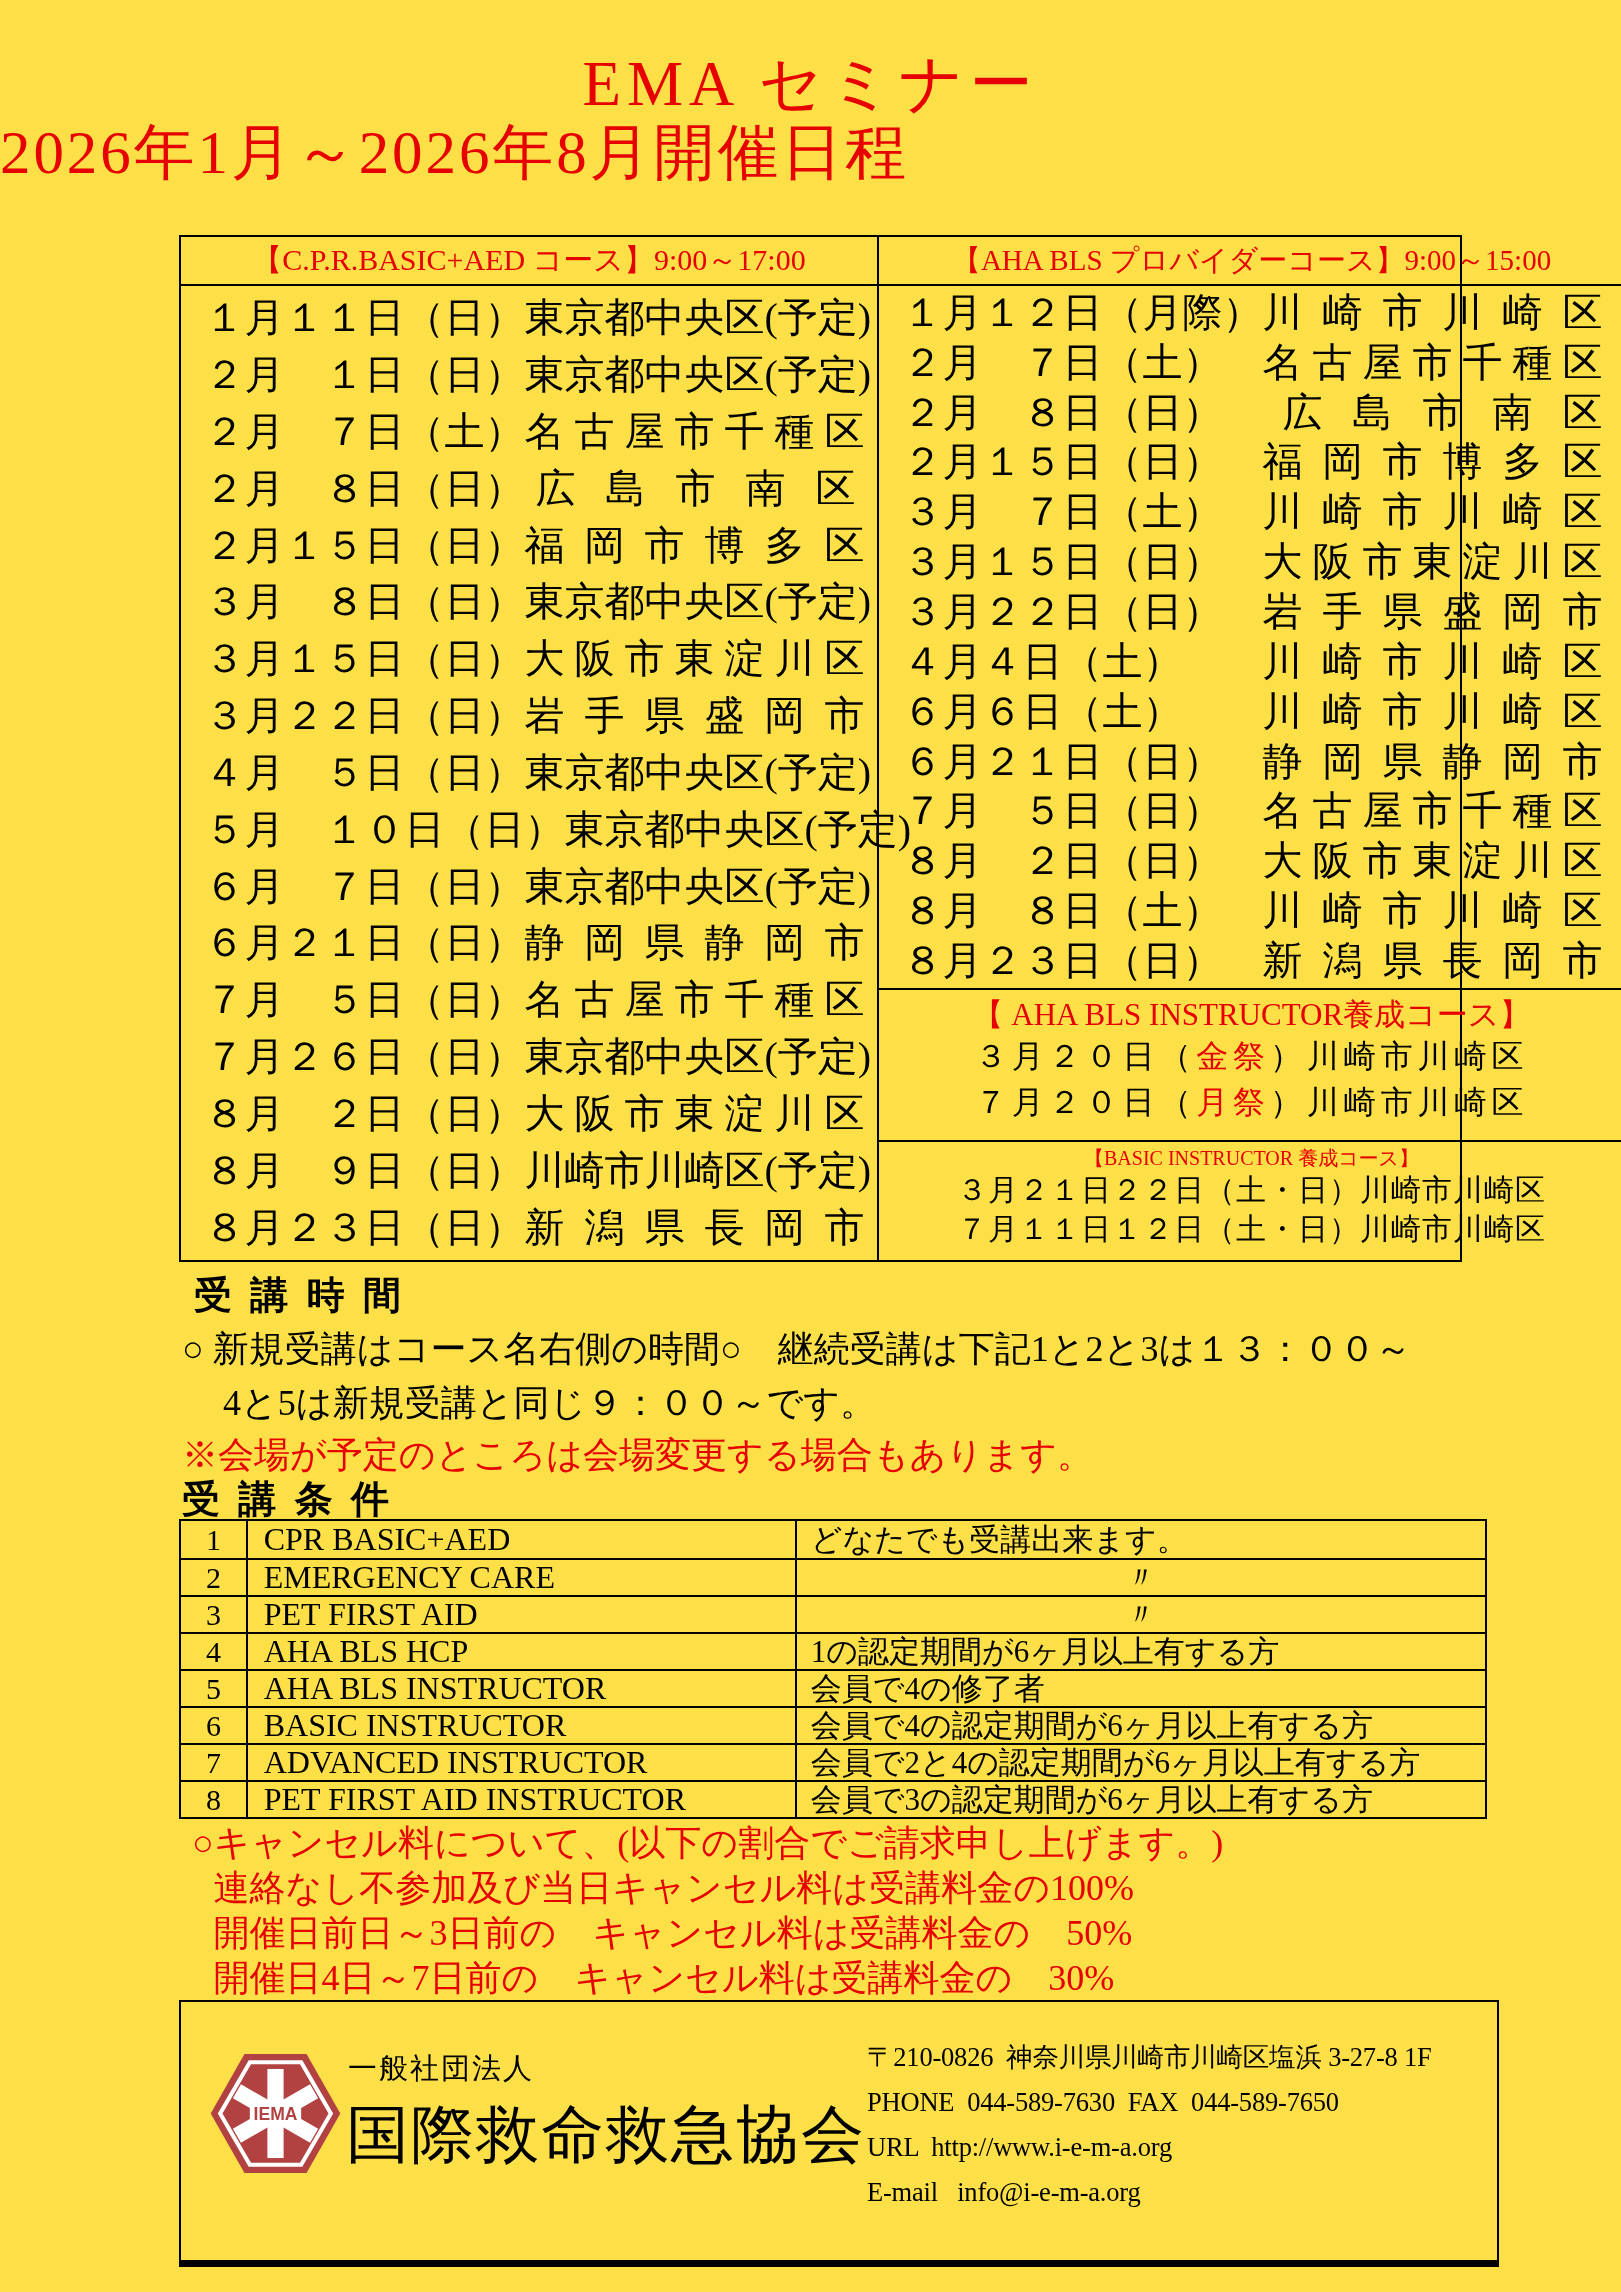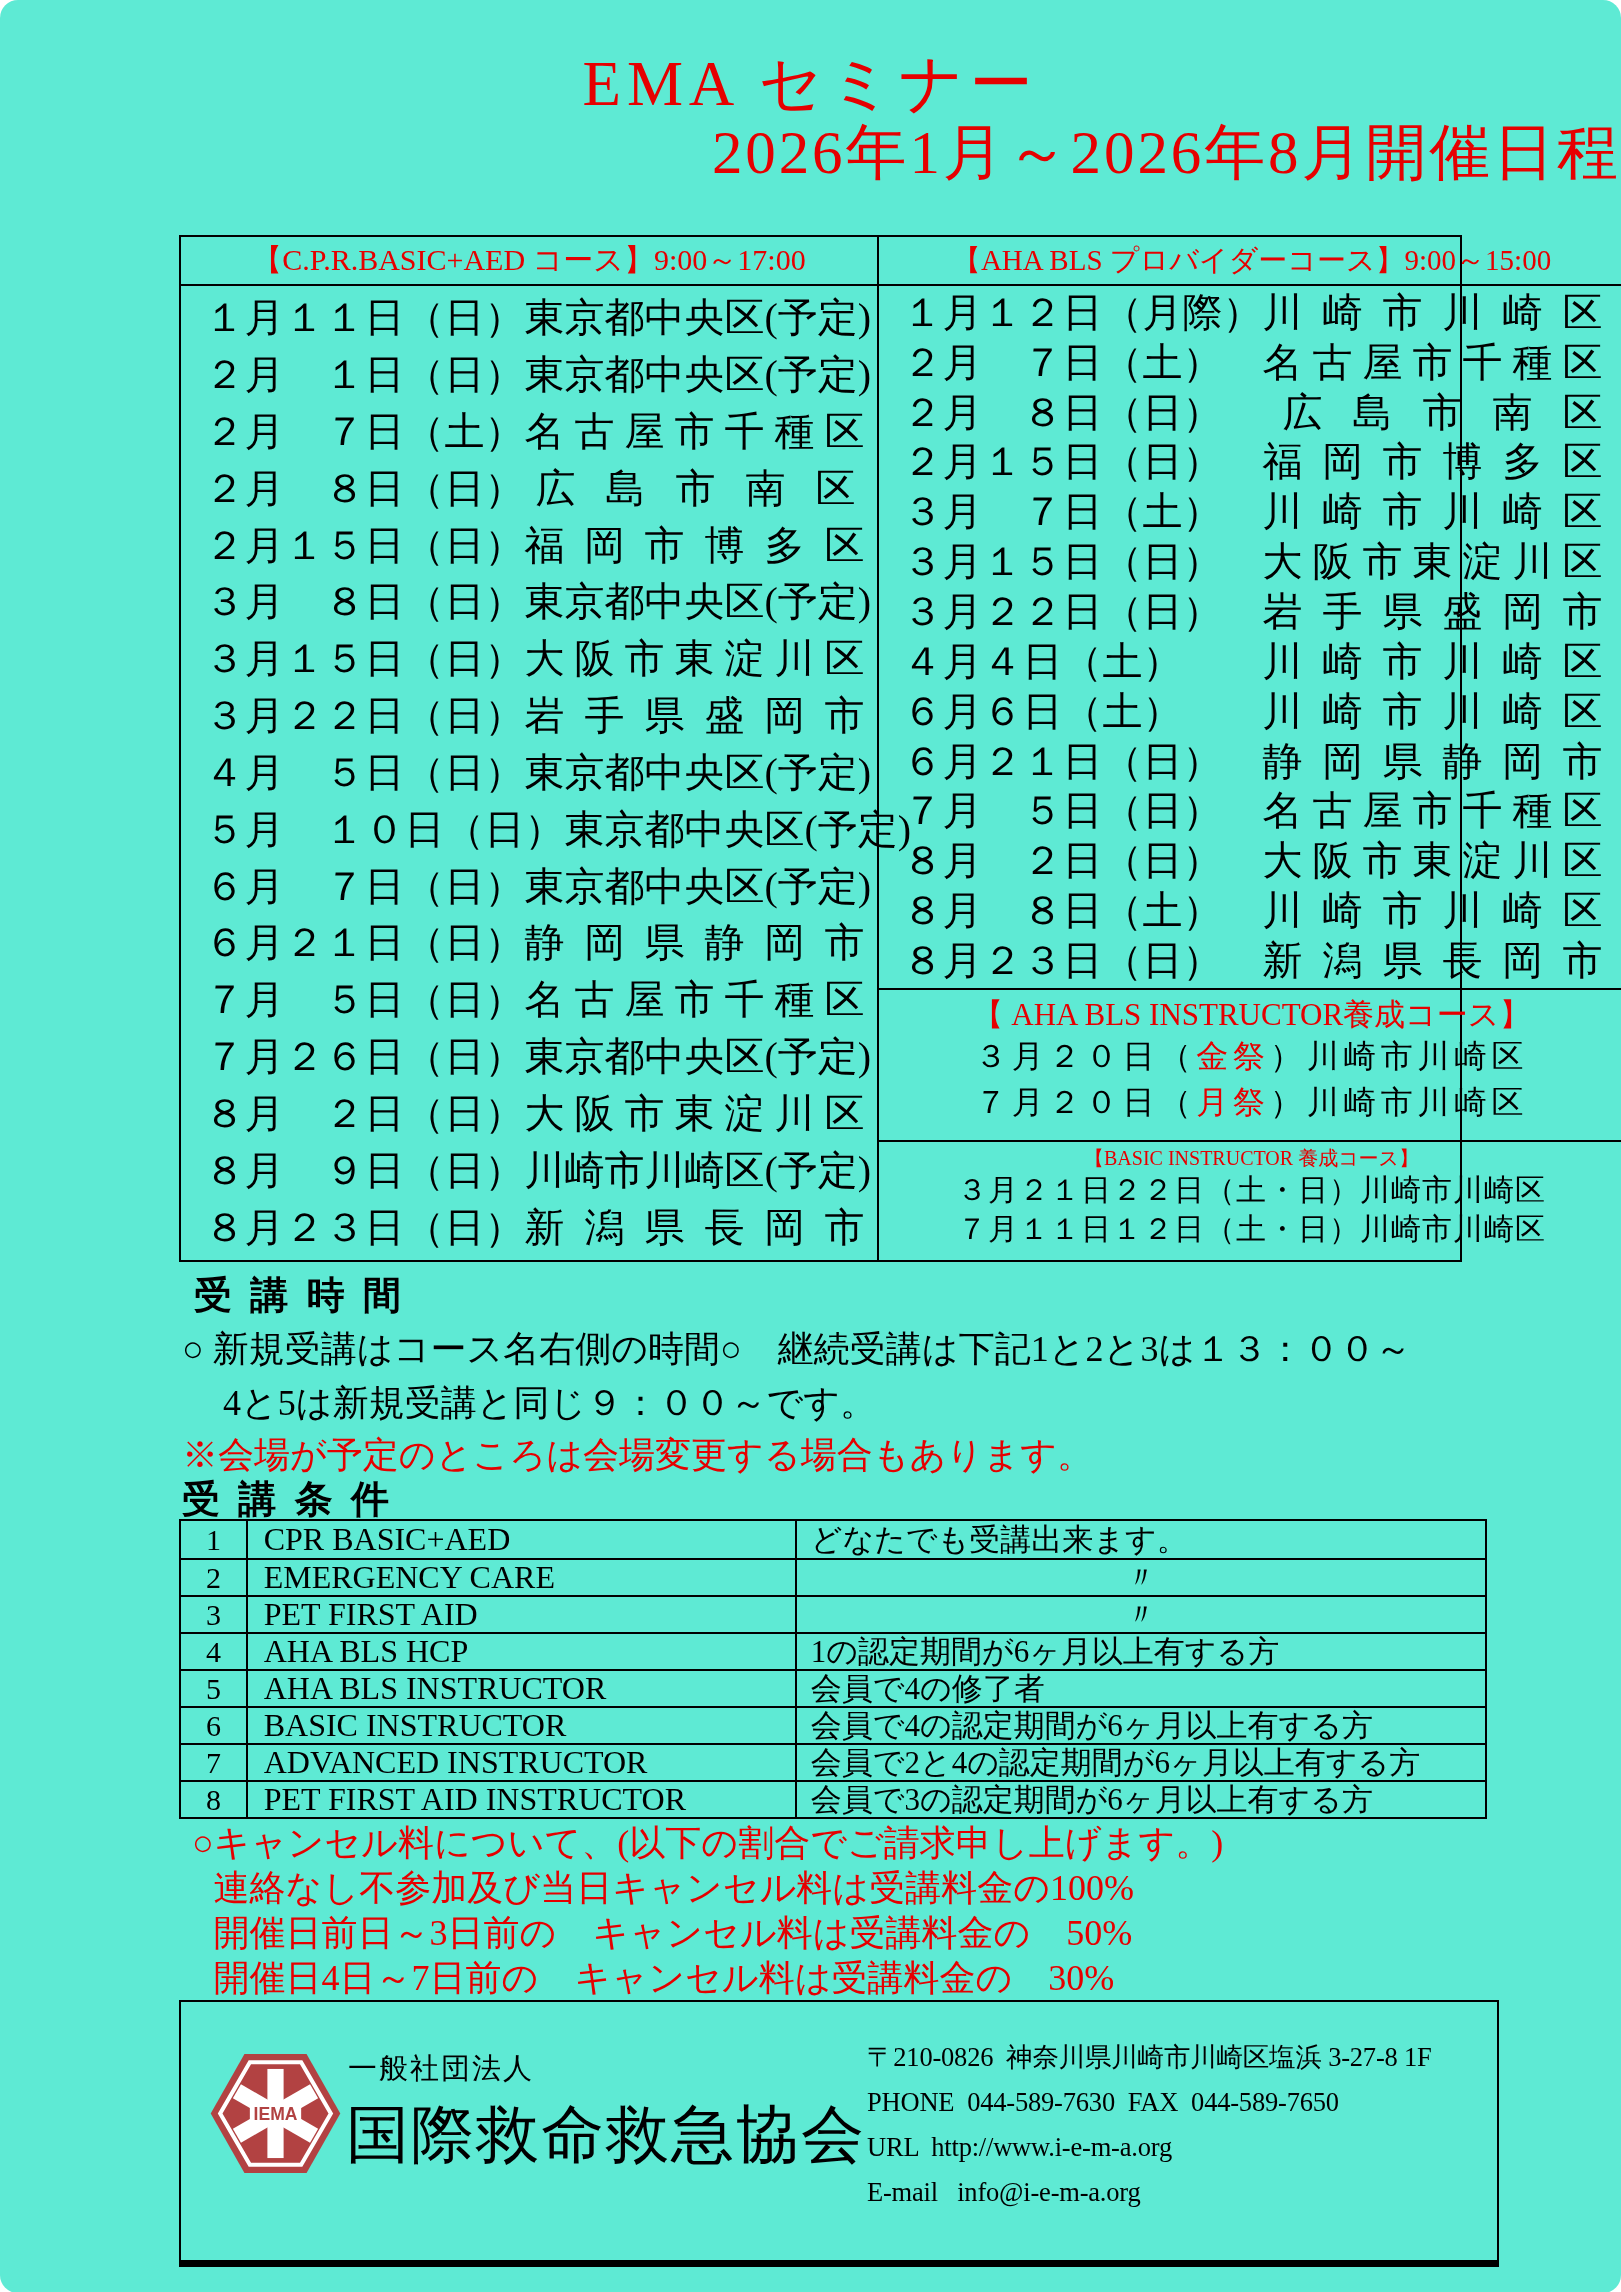--- a/index.html
+++ b/index.html
@@ -1,23 +1,23 @@
 <!DOCTYPE html>
 <html><head>
 <meta charset="utf-8">
 <style>
   html,body{margin:0;padding:0;background:#ffffff;}
-  .page{position:relative;width:1621px;height:2293px;background:#5eead4;overflow:hidden;
-        font-family:"Liberation Serif","DejaVu Serif",serif;color:#000;border-radius:18px;}
+  .page{position:relative;width:1621px;height:2293px;background:#fde047;overflow:hidden;
+        font-family:"Liberation Serif","DejaVu Serif",serif;color:#000;}
   [data-bind]{white-space:pre;}
   .red{color:#e60000;}
   
   .title{position:absolute;top:41px;left:0;width:100%;text-align:center;
          font-size:63px;letter-spacing:5.9px;color:#e60000;}
-  .subtitle{position:absolute;top:112px;left:0;width:100%;text-align:right;
+  .subtitle{position:absolute;top:112px;left:0;width:100%;text-align:left;
          font-size:61px;letter-spacing:2.9px;color:#e60000;}
   
   .sched{position:absolute;left:179px;top:235px;width:1283px;height:1027px;
          border:2.9px solid #000;box-sizing:border-box;display:flex;}
   .colL{width:698px;border-right:2.9px solid #000;box-sizing:border-box;display:flex;flex-direction:column;}
   .colR{flex:1;display:flex;flex-direction:column;}
   .chead{height:49px;flex:0 0 49px;border-bottom:2.9px solid #000;box-sizing:border-box;
          display:flex;align-items:center;justify-content:center;
          color:#e60000;font-size:30px;white-space:nowrap;}
   .colR .chead{font-size:29px;}

